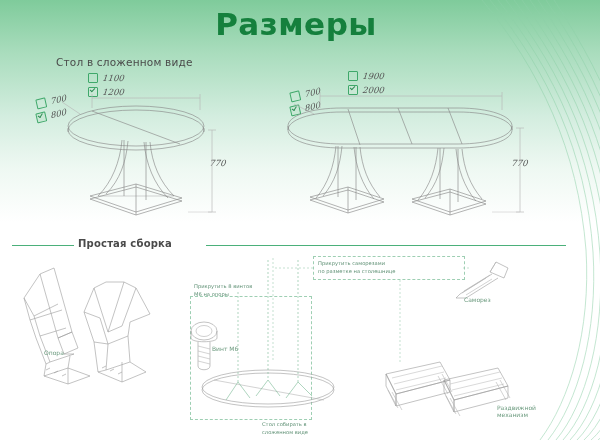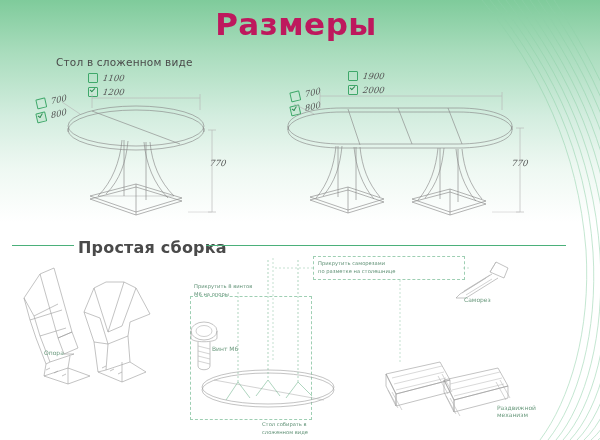--- a/index.html
+++ b/index.html
@@ -13,21 +13,21 @@
 
   
   .header-band{
     position:absolute;left:0;top:0;width:600px;height:232px;
     background:linear-gradient(to bottom,#7fcb9b 0%,#a8dcbc 22%,#d3eddf 50%,#eef8f2 72%,#ffffff 96%);
   }
   .header-swirls{position:absolute;right:0;top:0;width:210px;height:440px;pointer-events:none;}
 
   .title{
     position:absolute;left:0;top:6px;width:592px;text-align:center;
-    font-size:31px;font-weight:bold;color:#be185d;letter-spacing:0.5px;
+    font-size:31px;font-weight:bold;color:#15803d;letter-spacing:0.5px;
     font-family:"DejaVu Sans", sans-serif;
   }
 
   .panel-title{
     position:absolute;font-size:10.5px;font-weight:normal;color:#4a4a4a;
     letter-spacing:0.2px;font-family:"DejaVu Sans", sans-serif;
   }
   #panel-title-folded{left:56px;top:56px;}
   #panel-title-extended{left:316px;top:56px;}
 
@@ -60,21 +60,21 @@
     font-family:"DejaVu Serif",serif;transform:skewX(-8deg);
   }
   #dim-h-folded{left:210px;top:158px;}
   #dim-h-extended{left:512px;top:158px;}
 
   
   .drawing{position:absolute;}
   #drawing-table-folded{left:40px;top:100px;}
   #drawing-table-extended{left:280px;top:100px;}
   .section-title{
-    position:absolute;left:78px;top:238px;font-size:16px;font-weight:bold;
+    position:absolute;left:78px;top:238px;font-size:10px;font-weight:bold;
     color:#4a4a4a;font-family:"DejaVu Sans", sans-serif;letter-spacing:0.2px;
   }
   .rule{position:absolute;height:1px;background:#4bb07a;top:245px;}
   #rule-left{left:12px;width:62px;}
   #rule-right{left:206px;width:360px;}
 
   
   .note{
     position:absolute;font-size:5.2px;line-height:1.45;color:#5d8f73;
     font-family:"DejaVu Sans", sans-serif;white-space:pre-line;

